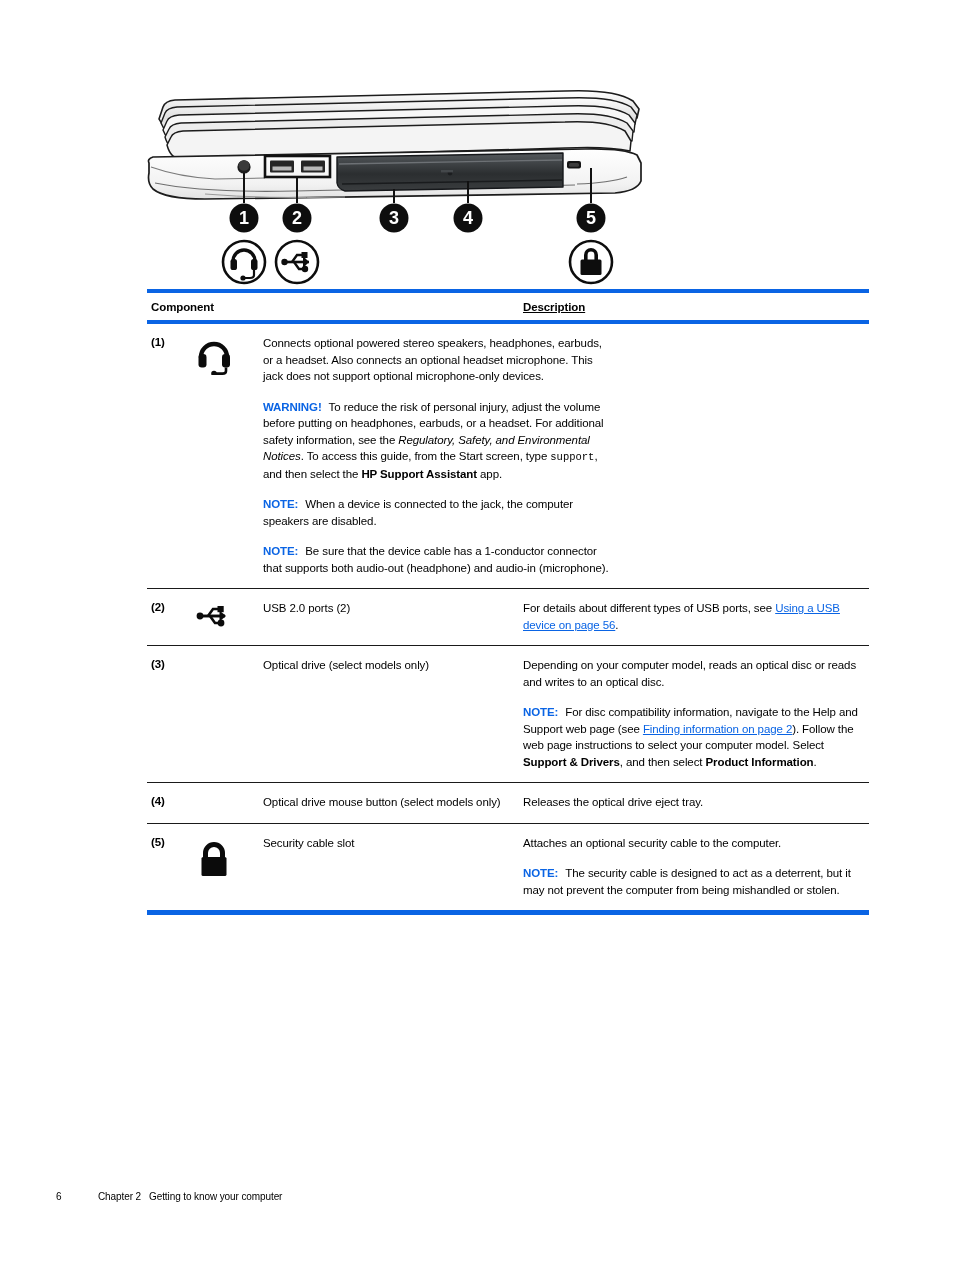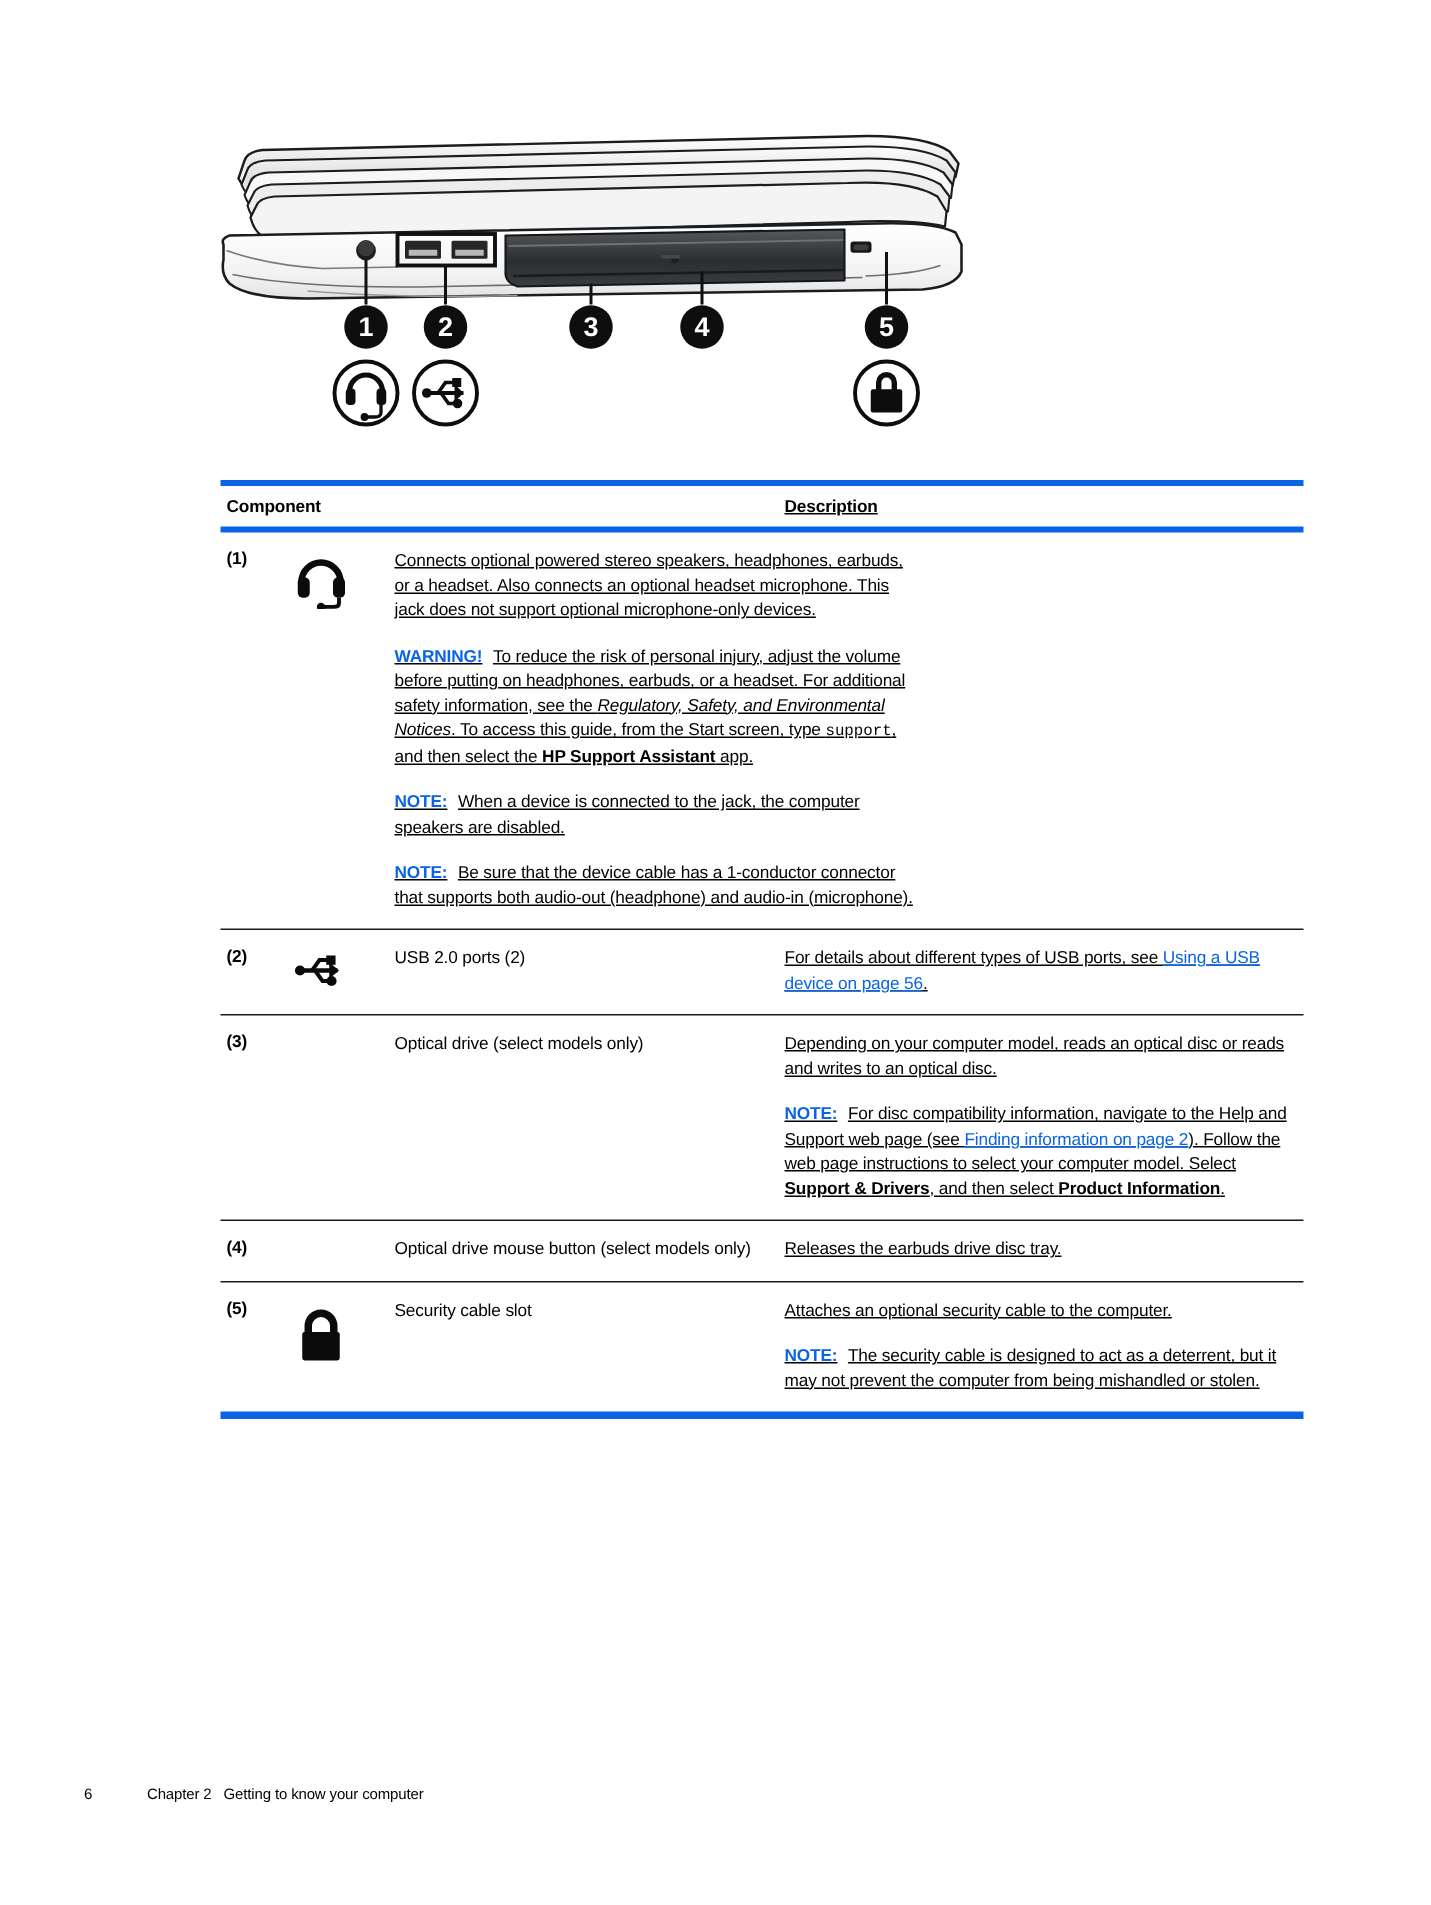--- a/index.html
+++ b/index.html
@@ -23,21 +23,21 @@
     top: 85px;
     width: 500px;
     height: 215px;
   }
   .illustration svg { display: block; }
 
   
   .comp-table {
     position: absolute;
     left: 147px;
-    top: 320px;
+    top: 289px;
     width: 722px;
   }
   .rule-top {
     height: 4px;
     background: #0a64e4;
     width: 100%;
   }
   .rule-bottom {
     height: 5px;
     background: #0a64e4;
@@ -80,21 +80,20 @@
     font-size: 11.5px;
     line-height: 16.5px;
     letter-spacing: -0.1px;
     padding-top: 0px;
   }
   .cell-desc {
     width: 346px;
     font-size: 11.5px;
     line-height: 16.5px;
     letter-spacing: -0.1px;
-    text-decoration: underline;
   }
   .cell-desc p {
     margin: 0 0 14px 0;
   }
   .cell-desc p:last-child {
     margin-bottom: 0;
   }
   .tag {
     color: #0a64e4;
     font-weight: bold;
@@ -303,21 +302,21 @@
       <p>Depending on your computer model, reads an optical disc or reads and writes to an optical disc.</p>
       <p><span class="tag">NOTE:</span><span class="tag-sp"></span><span>For disc compatibility information, navigate to the Help and Support web page (see </span><a class="lnk" href="#">Finding information on page 2</a><span>). Follow the web page instructions to select your computer model. Select </span><span class="bold">Support &amp; Drivers</span><span>, and then select </span><span class="bold">Product Information</span><span>.</span></p>
     </div>
   </div>
 
   <div class="row">
     <div class="cell-num">(4)</div>
     <div class="cell-icon"></div>
     <div class="cell-comp">Optical drive mouse button (select models only)</div>
     <div class="cell-desc">
-      <p>Releases the earbuds drive disc tray.</p>
+      <p>Releases the optical drive eject tray.</p>
     </div>
   </div>
 
   <div class="row">
     <div class="cell-num">(5)</div>
     <div class="cell-icon">
       <svg width="44" height="42" viewBox="0 0 44 42" xmlns="http://www.w3.org/2000/svg">
         <path d="M10 18 a11 11 0 0 1 22 0 l0 8 l-5 0 l0 -8 a6 6 0 0 0 -12 0 l0 8 l-5 0 Z" fill="#0b0b0b"></path>
         <rect x="8.5" y="22" width="25" height="19" rx="1.6" fill="#0b0b0b"></rect>
       </svg>

